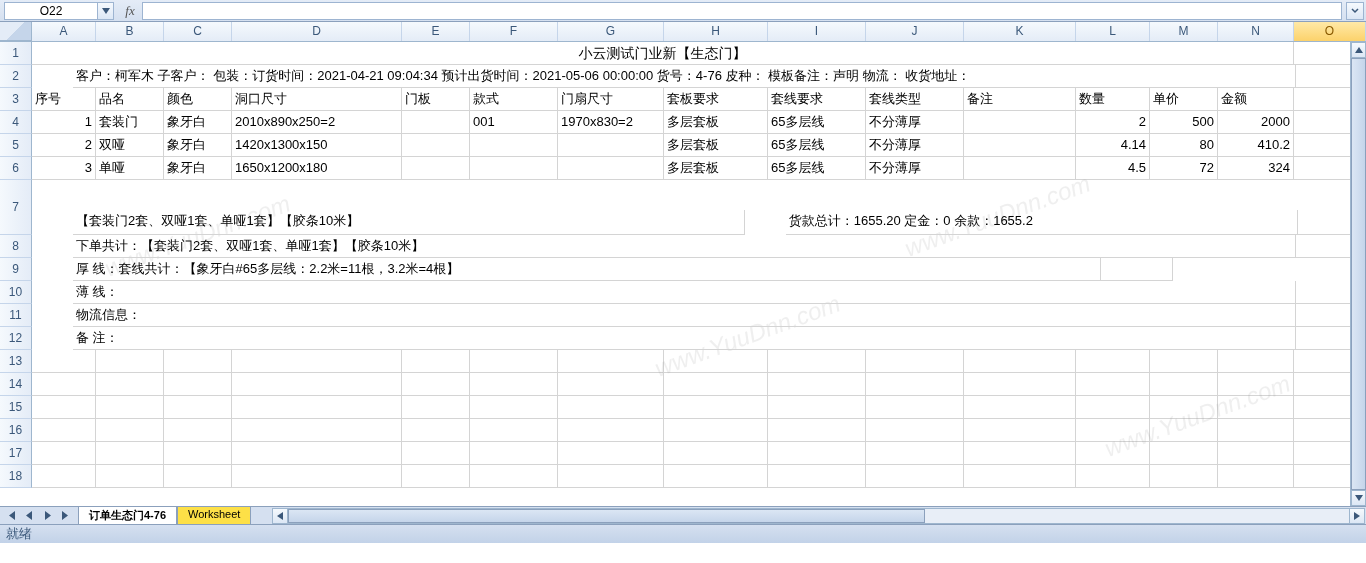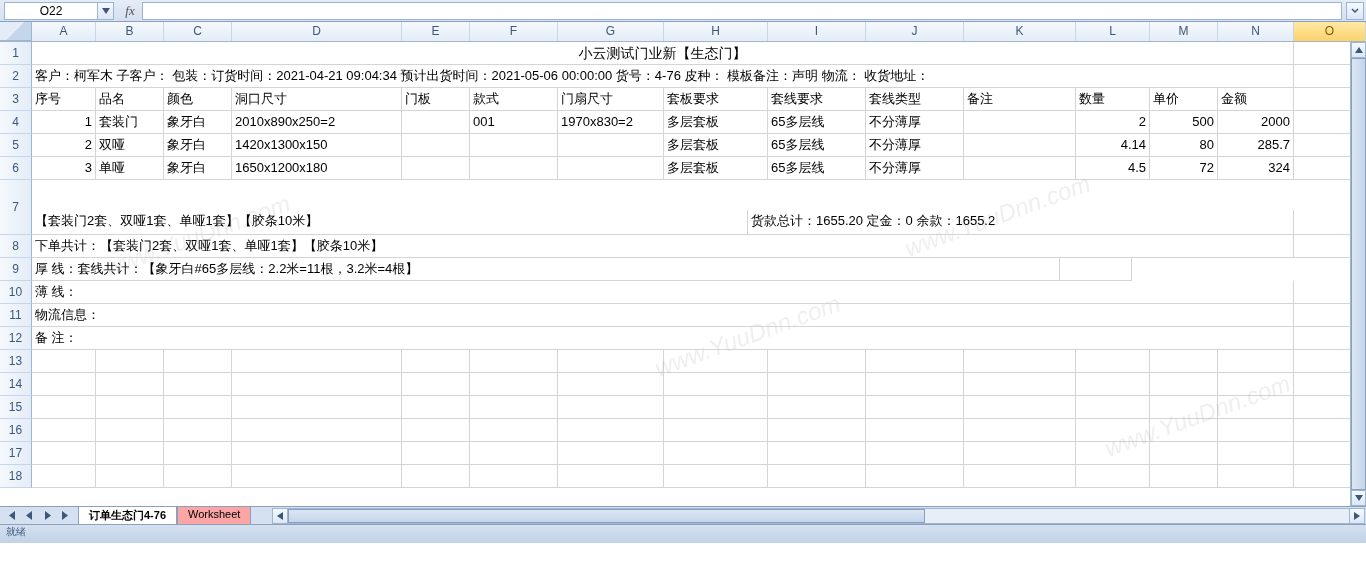--- a/index.html
+++ b/index.html
@@ -25,43 +25,43 @@
     
     .rows { position: relative; }
     .row { display: flex; height: 23px; }
     .row-tall { height: 55px; align-items: flex-end; }
     .row-h { width: 32px; background: linear-gradient(90deg,#f5f9fd,#e4ecf7); border-right: 1px solid #9eb6ce; border-bottom: 1px solid #c5d5ea; text-align: center; line-height: 22px; color: #3b587a; font-size: 12px; cursor: pointer; flex-shrink: 0; }
     .row-tall .row-h { line-height: 54px; }
     .cell { border-right: 1px solid #d4d4d4; border-bottom: 1px solid #d4d4d4; padding: 0 3px; line-height: 22px; white-space: nowrap; overflow: visible; font-size: 13px; color: #000; }
     .row-tall .cell { display: flex; align-items: flex-end; padding-bottom: 2px; }
     .cell.ar { text-align: right; }
     .merged-title { text-align: center; font-size: 14px; }
-    .overflow-text { position: relative; z-index: 1; }
+    .overflow-text { position: relative; z-index: 1; margin-left: 41px; }
     
     .sheet-tabs { position: absolute; bottom: 0; left: 0; right: 0; height: 18px; background: #d5e0f0; display: flex; align-items: center; border-top: 1px solid #8ba0bc; }
     .tab-nav { display: flex; padding: 0 2px; }
     .tab-nav-btn { width: 18px; height: 16px; display: flex; align-items: center; justify-content: center; cursor: pointer; }
     .tab-nav-btn svg { width: 9px; height: 9px; fill: #3b587a; }
     .tab { padding: 1px 10px; background: #fff; border: 1px solid #8ba0bc; border-bottom: none; font-size: 11px; margin-top: -1px; cursor: pointer; position: relative; }
     .tab.active { background: #fff; font-weight: bold; }
-    .tab.inactive { background: #fca5a5; color: #000; }
+    .tab.inactive { background: #fde047; color: #000; }
     .tabs-container { display: flex; margin-left: 2px; }
     .hscroll-area { flex: 1; display: flex; align-items: center; padding-left: 20px; }
     .hscroll { flex: 1; height: 16px; background: #e8eef7; border: 1px solid #9eb6ce; position: relative; margin: 0 16px; }
     .hscroll-thumb { position: absolute; left: 0; top: 0; width: 60%; height: 100%; background: linear-gradient(#dbe6f4,#c5d5ea); border: 1px solid #8ba0bc; }
     .hscroll-btn { width: 16px; height: 16px; background: linear-gradient(#f5f9fd,#dce7f5); border: 1px solid #9eb6ce; display: flex; align-items: center; justify-content: center; position: absolute; top: -1px; }
     .hscroll-btn.l { left: -16px; }
     .hscroll-btn.r { right: -16px; }
     
     .vscroll { position: absolute; right: 0; top: 20px; bottom: 18px; width: 16px; background: #e8eef7; border-left: 1px solid #9eb6ce; }
     .vscroll-btn { height: 16px; background: linear-gradient(#f5f9fd,#dce7f5); border: 1px solid #9eb6ce; display: flex; align-items: center; justify-content: center; }
     .vscroll-track { position: relative; height: calc(100% - 32px); }
     .vscroll-thumb { position: absolute; top: 0; width: 100%; height: 100%; background: linear-gradient(90deg,#dbe6f4,#c5d5ea); border: 1px solid #8ba0bc; }
 
-    .status-bar { height: 19px; background: linear-gradient(#d5e0f0,#c2d2e8); border-top: 1px solid #8ba0bc; display: flex; align-items: flex-start; padding: 0 6px; font-size: 10px; color: #3b587a; }
+    .status-bar { height: 19px; background: linear-gradient(#d5e0f0,#c2d2e8); border-top: 1px solid #8ba0bc; display: flex; align-items: flex-end; padding: 0 6px; font-size: 13px; color: #3b587a; }
     .status-bar .sep { flex: 1; }
     
     
     .cA { width: 64px; } .cB { width: 68px; } .cC { width: 68px; } .cD { width: 170px; }
     .cE { width: 68px; } .cF { width: 88px; } .cG { width: 106px; } .cH { width: 104px; }
     .cI { width: 98px; } .cJ { width: 98px; } .cK { width: 112px; } .cL { width: 74px; }
     .cM { width: 68px; } .cN { width: 76px; } .cO { width: 72px; }
     
     .watermark { position: absolute; color: rgba(150,150,150,0.15); font-size: 24px; font-style: italic; transform: rotate(-20deg); pointer-events: none; font-family: Arial; }
   </style>
@@ -170,21 +170,21 @@
           <div class="cell cD">1420x1300x150</div>
           <div class="cell cE"></div>
           <div class="cell cF"></div>
           <div class="cell cG"></div>
           <div class="cell cH">多层套板</div>
           <div class="cell cI">65多层线</div>
           <div class="cell cJ">不分薄厚</div>
           <div class="cell cK"></div>
           <div class="cell cL ar">4.14</div>
           <div class="cell cM ar">80</div>
-          <div class="cell cN ar">285.7</div>
+          <div class="cell cN ar">410.2</div>
           <div class="cell cO"></div>
         </div>
         <div class="row">
           <div class="row-h">6</div>
           <div class="cell cA ar">3</div>
           <div class="cell cB">单哑</div>
           <div class="cell cC">象牙白</div>
           <div class="cell cD">1650x1200x180</div>
           <div class="cell cE"></div>
           <div class="cell cF"></div>

